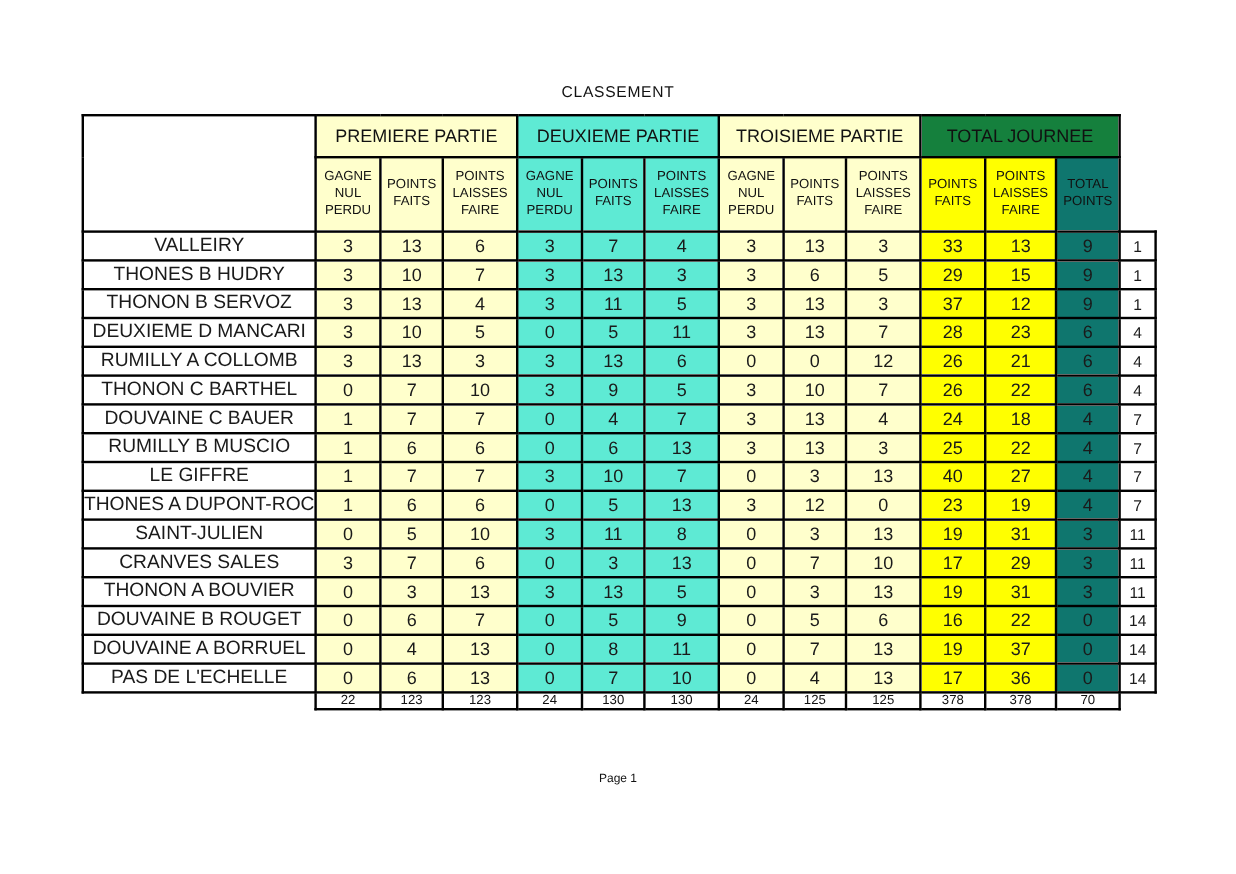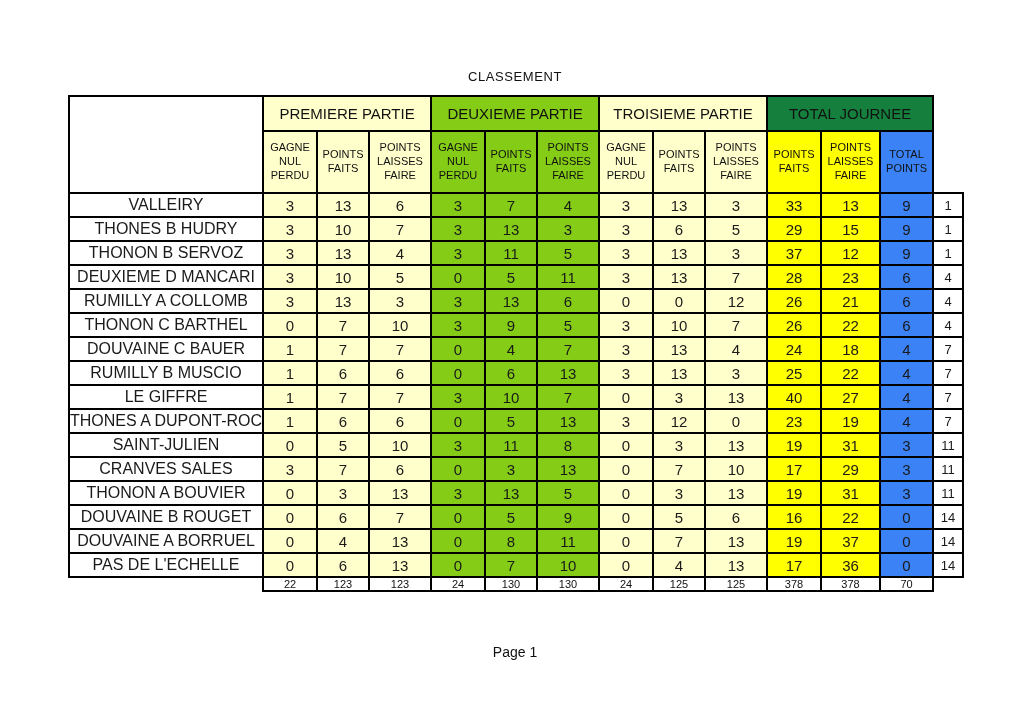--- a/index.html
+++ b/index.html
@@ -37,29 +37,29 @@
   .col-pf{width:50px;}
   .col-plf{width:60px;}
   .col-tpf{width:52px;}
   .col-tplf{width:57px;}
   .col-tp{width:51px;}
   tbody tr{height:24px;}
   .team-cell{font-size:16px;background:#fff;white-space:nowrap;}
   .val-cell{font-size:15px;}
   .rank-cell{width:28px;font-size:13px;background:#fff;}
   .bg-pale{background:#FFFFCC;}
-  .bg-white{background:#84cc16;}
+  .bg-white{background:#5eead4;}
   .bg-yellow{background:#FFFF00;}
   .bg-orange{background:#15803d;}
-  .bg-bluegrey{background:#3b82f6;}
+  .bg-bluegrey{background:#0f766e;}
   table.classement .spacer{border:none;background:transparent;}
   tfoot td{border:none;background:transparent;padding-top:24px;font-size:11px;color:#111;}
   .page-footer{
     position:absolute;top:644px;left:0;width:100%;
-    text-align:center;font-size:14px;color:#111;
+    text-align:center;font-size:10px;color:#111;
   }
 </style>
 </head>
 <body>
 
 <div class="sheet">
 
   <div class="doc-title">CLASSEMENT</div>
 
   <table class="classement">

